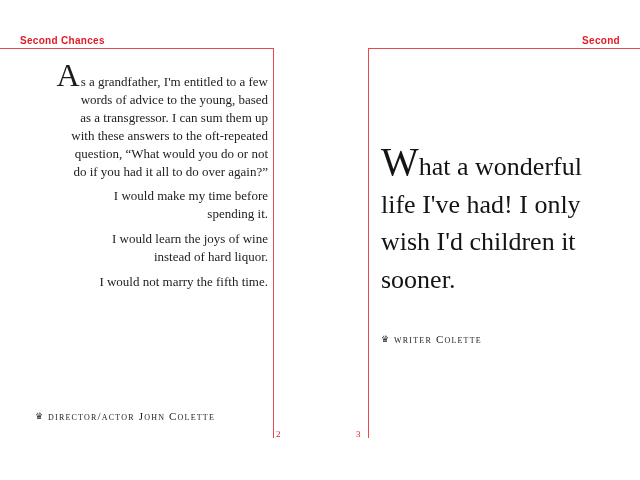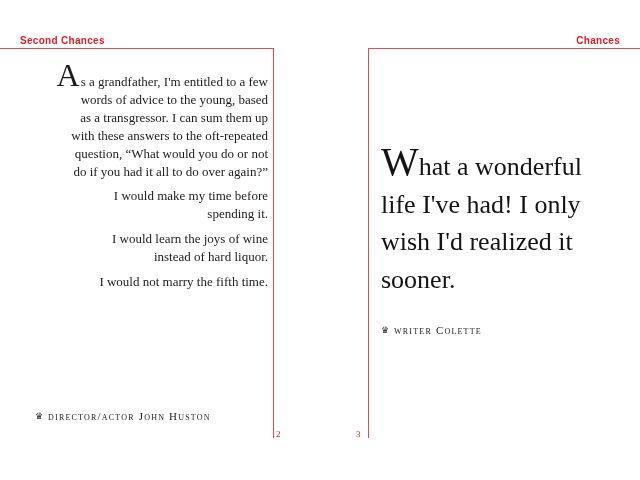--- a/index.html
+++ b/index.html
@@ -54,21 +54,21 @@
   
   .attribution {
     position: absolute;
     font-size: 11px;
     font-variant: small-caps;
     letter-spacing: 1.2px;
     color: var(--ink);
     white-space: nowrap;
   }
   #attr-left  { left: 35px;  top: 410px; }
-  #attr-right { left: 381px; top: 324px; }
+  #attr-right { left: 381px; top: 333px; }
   .attr-icon {
     font-family: "DejaVu Sans", sans-serif;
     font-size: 9px;
     letter-spacing: 0;
     margin-right: 5px;
     vertical-align: 1px;
   }
 
   
   #quote {
@@ -90,21 +90,21 @@
   }
   #pn-left  { left: 276px; top: 429px; }
   #pn-right { left: 356px; top: 429px; }
 </style>
 </head>
 <body>
 
 <div style="width:640px;height:476px;">
 
   <div class="running-head" id="head-left">Second Chances</div>
-  <div class="running-head" id="head-right">Chances</div>
+  <div class="running-head" id="head-right">Second</div>
 
   <div class="page-rule" id="rule-left"></div>
   <div class="page-rule" id="rule-right"></div>
 
   <div id="left-body">
     <div>
       <div class="line">
         <span class="initial-cap-a">A</span><span>s a grandfather, I'm entitled to a few</span>
       </div>
       <div class="line">words of advice to the young, based</div>
@@ -123,29 +123,29 @@
         <div class="line">I would learn the joys of wine</div>
         <div class="line">instead of hard liquor.</div>
       </div>
       <div class="answer">
         <div class="line">I would not marry the fifth time.</div>
       </div>
     </div>
   </div>
 
   <div class="attribution" id="attr-left">
-    <span class="attr-icon">♛</span><span>director/actor John Huston</span>
+    <span class="attr-icon">♛</span><span>director/actor John Colette</span>
   </div>
 
   <div id="quote">
     <div class="line">
       <span class="initial-cap-w">W</span><span>hat a wonderful</span>
     </div>
     <div class="line">life I've had! I only</div>
-    <div class="line">wish I'd realized it</div>
+    <div class="line">wish I'd children it</div>
     <div class="line">sooner.</div>
   </div>
 
   <div class="attribution" id="attr-right">
     <span class="attr-icon">♛</span><span>writer Colette</span>
   </div>
 
   <div class="page-number" id="pn-left">2</div>
   <div class="page-number" id="pn-right">3</div>
 

